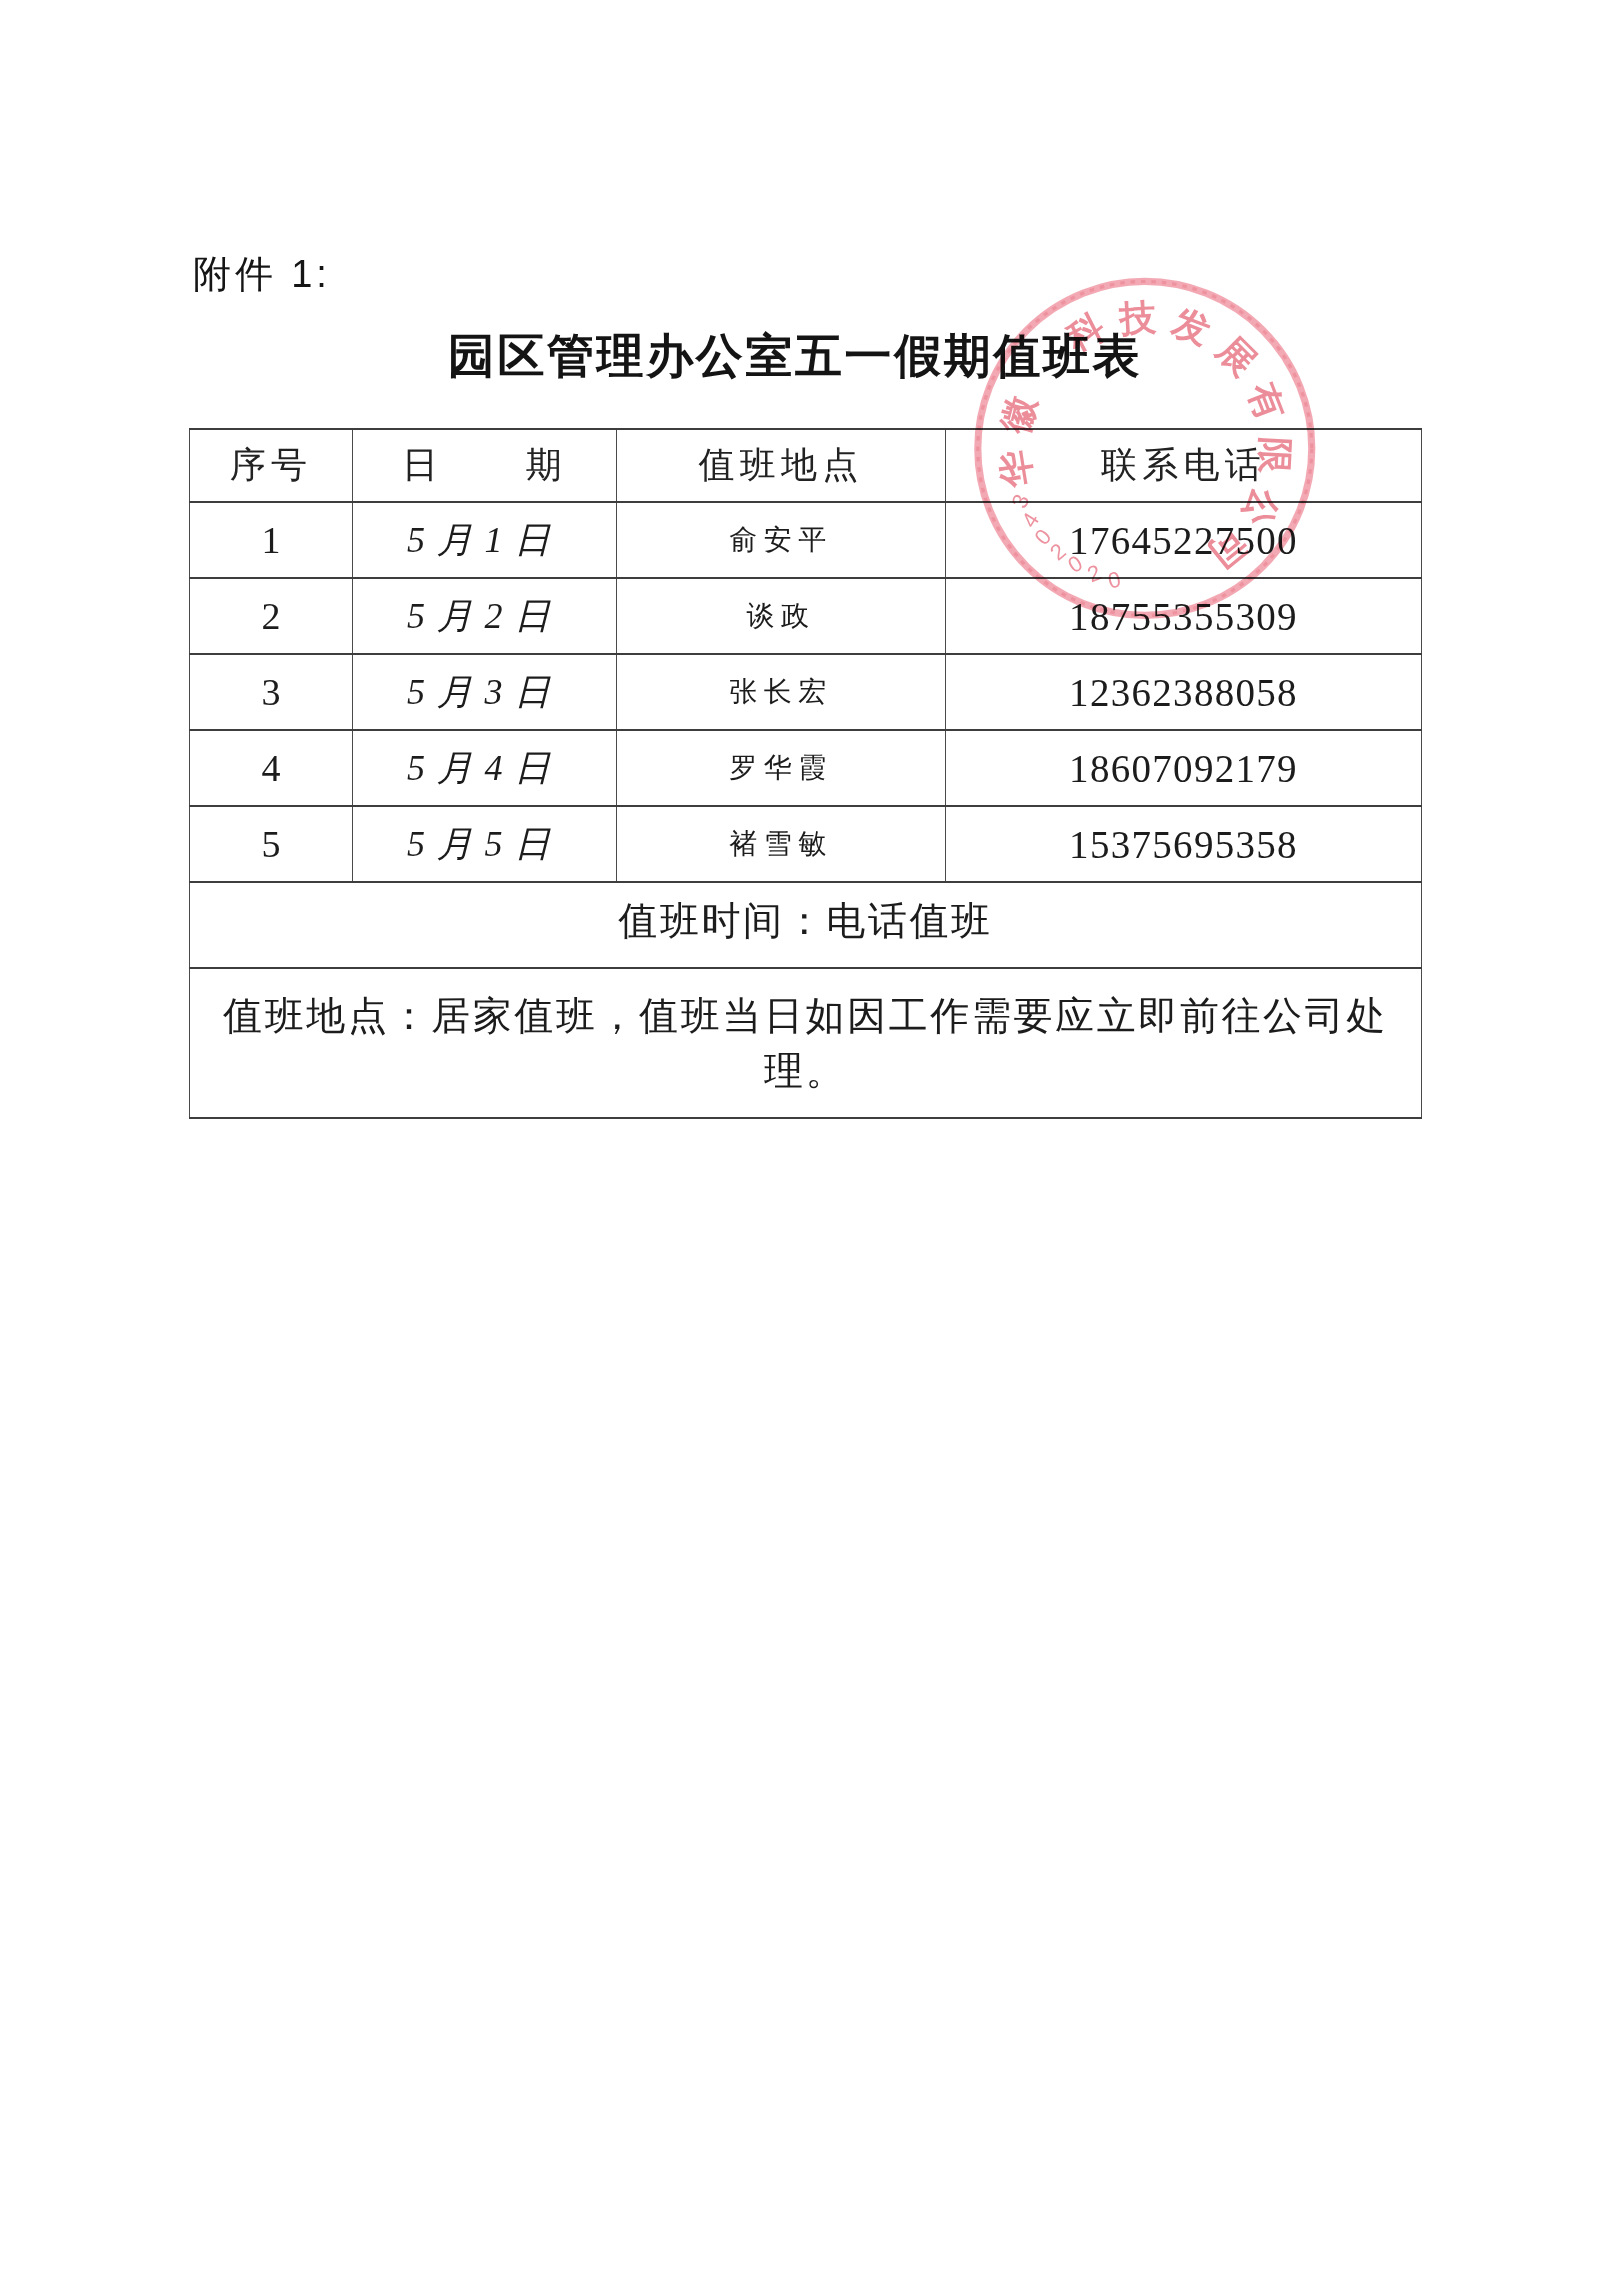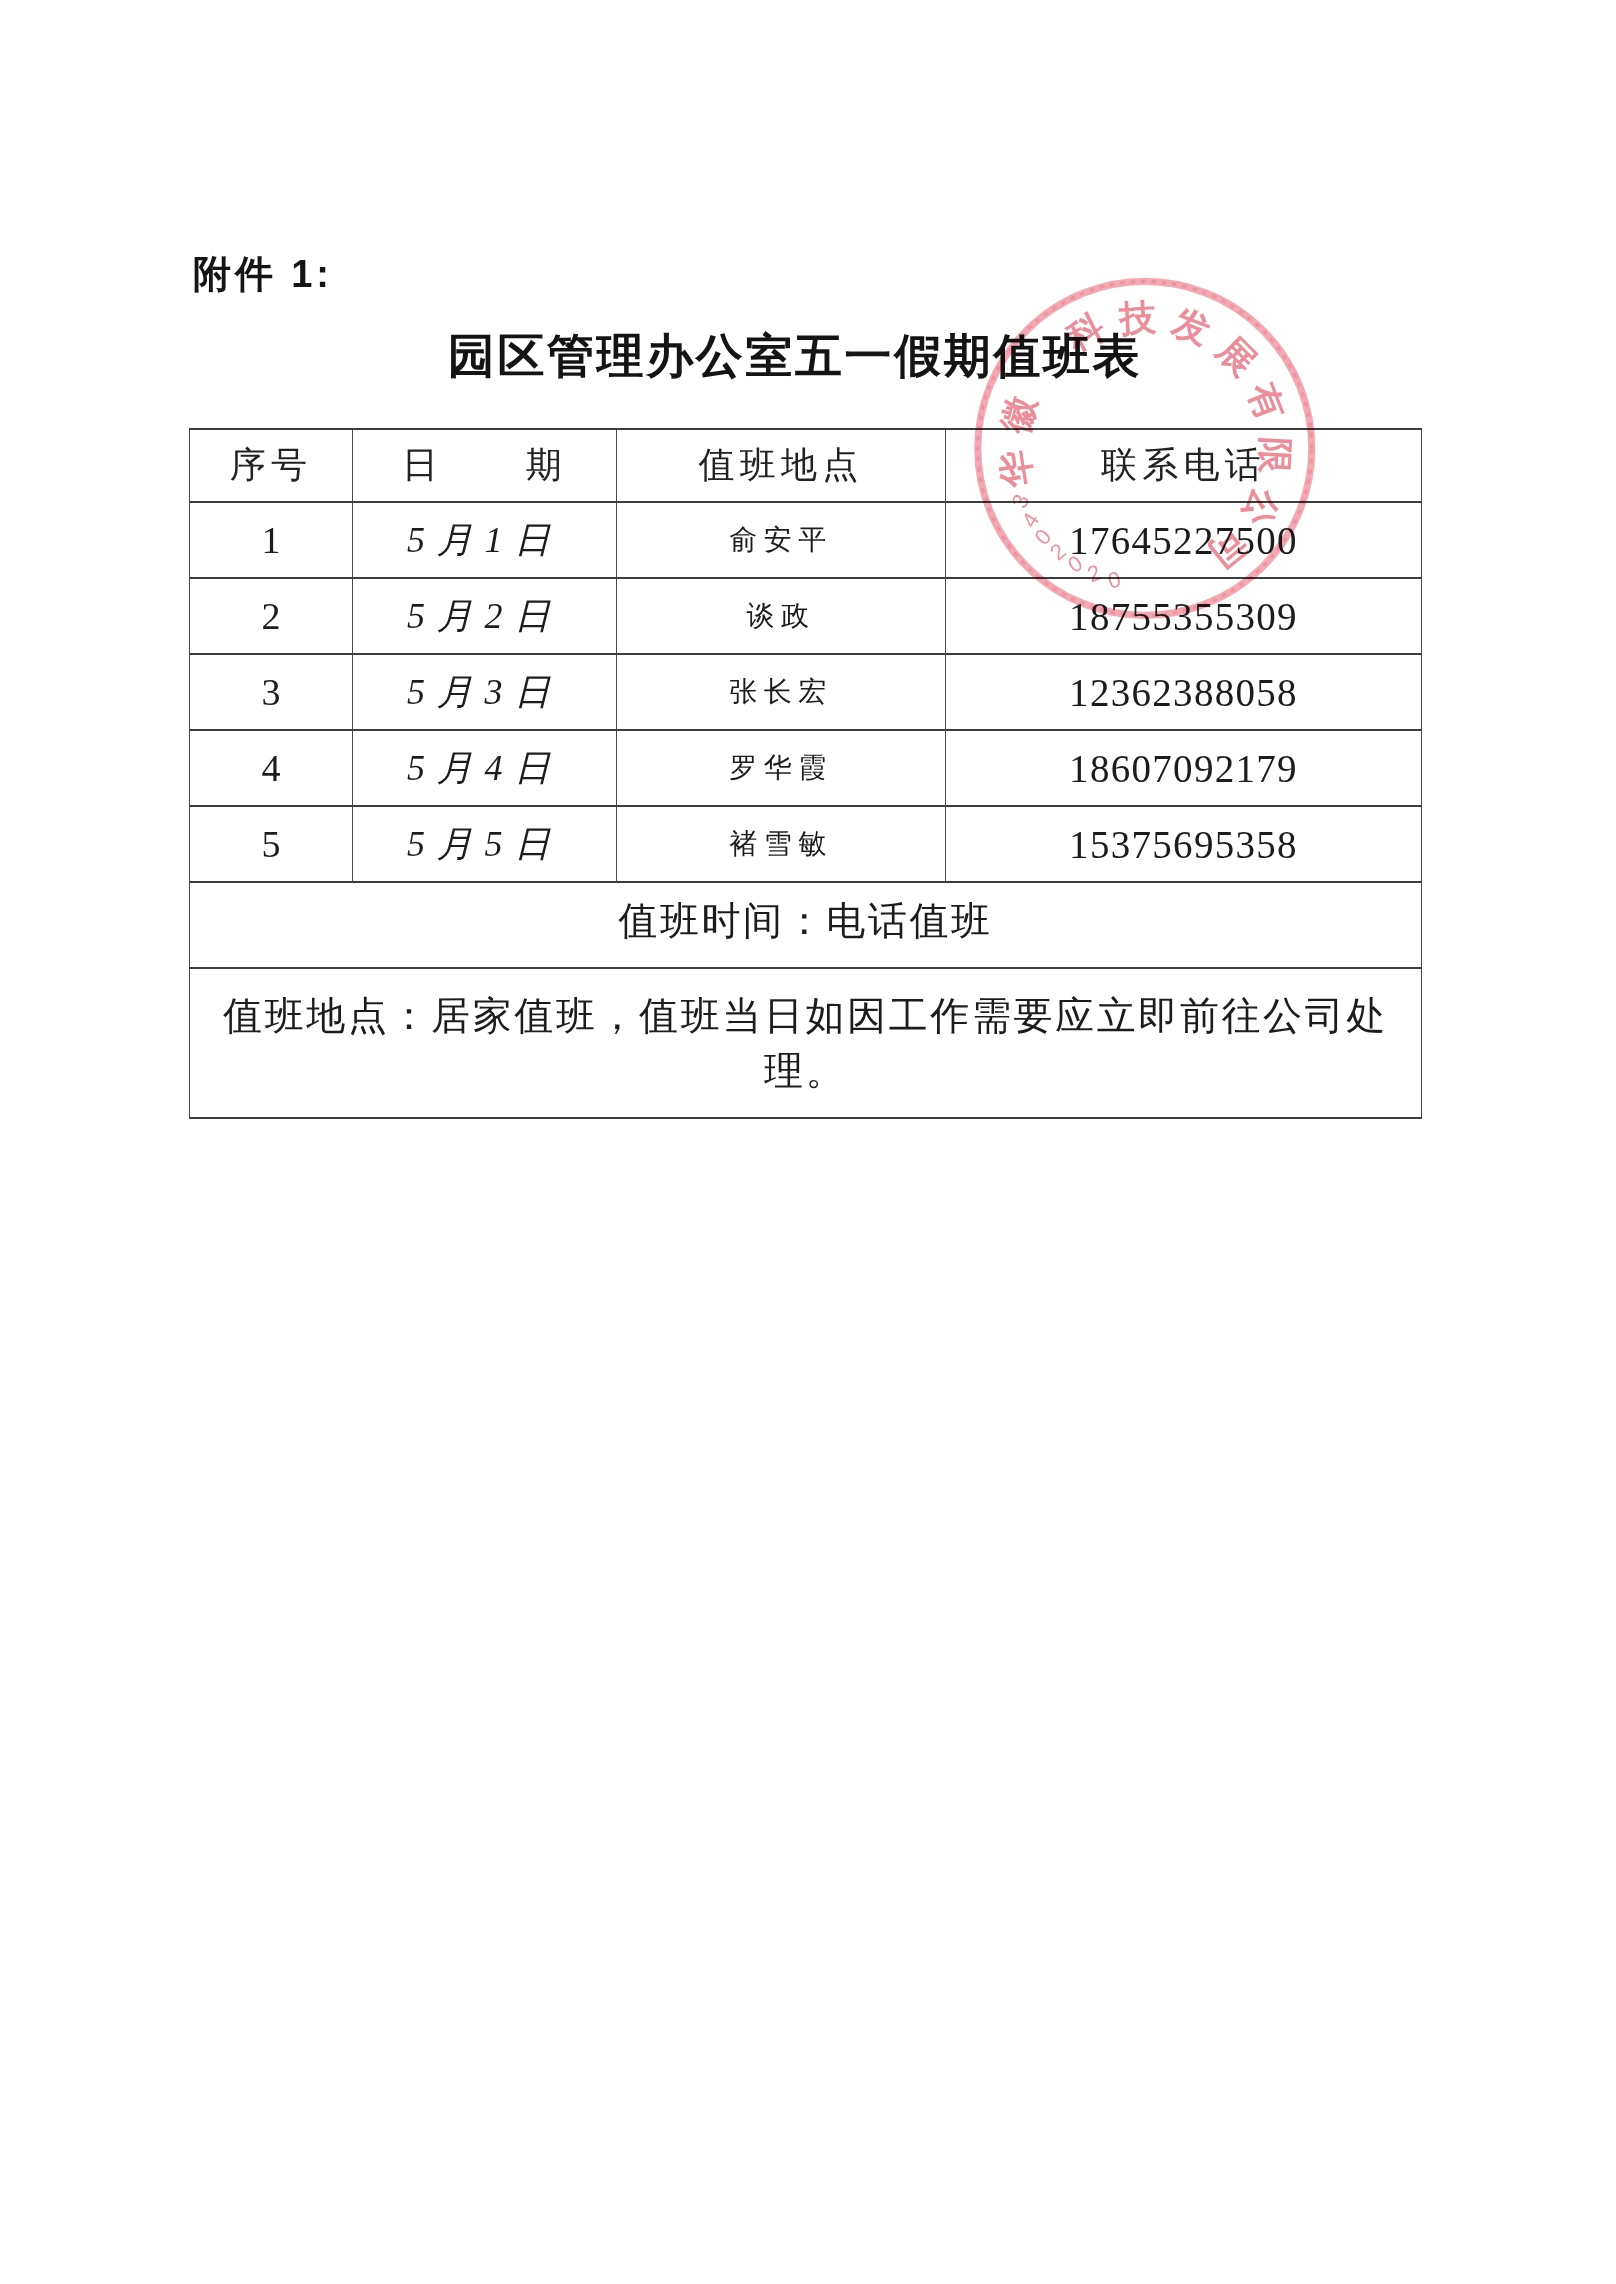--- a/index.html
+++ b/index.html
@@ -7,21 +7,21 @@
     position:relative;
     width:1616px;height:2284px;
     background:#ffffff;
     overflow:hidden;
     font-family:"Liberation Serif","DejaVu Serif",serif;
     color:#1c1c1c;
   }
   .attachment-label{
     position:absolute;left:193px;top:249px;
     font-family:"Liberation Sans","DejaVu Sans",sans-serif;
-    font-weight:bold;font-size:38px;letter-spacing:3.9px;
+    font-weight:normal;font-size:38px;letter-spacing:3.9px;
     color:#151515;
   }
   .doc-title{
     position:absolute;left:0;top:325px;width:1590px;
     text-align:center;
     font-family:"Liberation Sans","DejaVu Sans",sans-serif;
     font-weight:bold;font-size:47px;letter-spacing:2.6px;
     color:#141414;
     z-index:2;
   }

